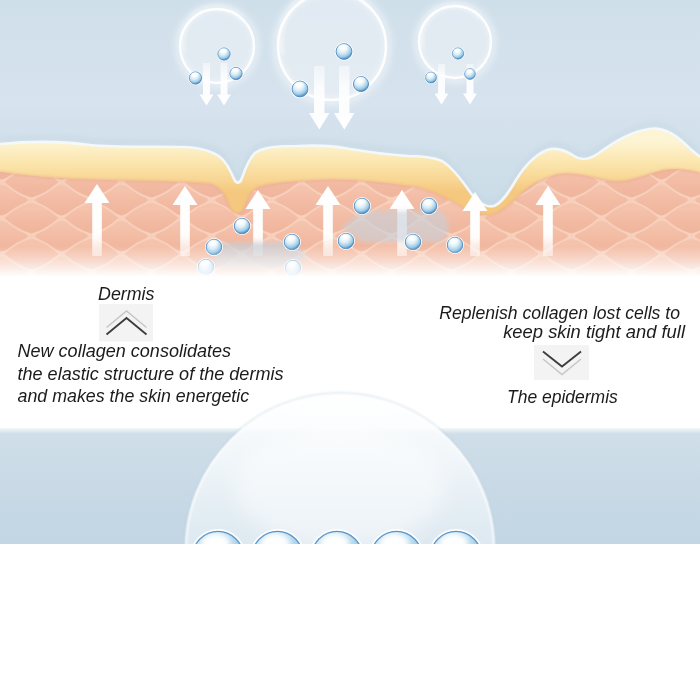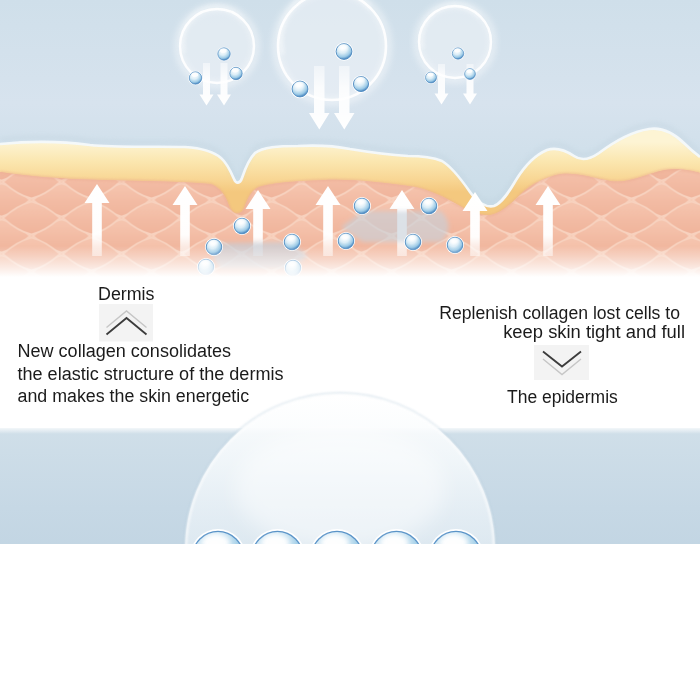--- a/index.html
+++ b/index.html
@@ -1,17 +1,17 @@
 <!DOCTYPE html>
 <html><head>
 <meta charset="utf-8">
 <style>
   html,body{margin:0;padding:0;background:#fff;}
   #canvas{width:700px;height:544px;position:relative;overflow:hidden;
-    font-family:"Liberation Sans",sans-serif;}
+    font-family:"Liberation Sans",sans-serif;font-style:italic;}
 </style>
 </head>
 <body>
 <div id="canvas">
 <svg width="700" height="700" viewBox="0 0 700 700">
 <defs>
 
   <linearGradient id="skyTop" x1="0" y1="0" x2="0" y2="1">
     <stop offset="0" stop-color="#cfdfea"></stop>
     <stop offset="0.45" stop-color="#d7e3ee"></stop>

